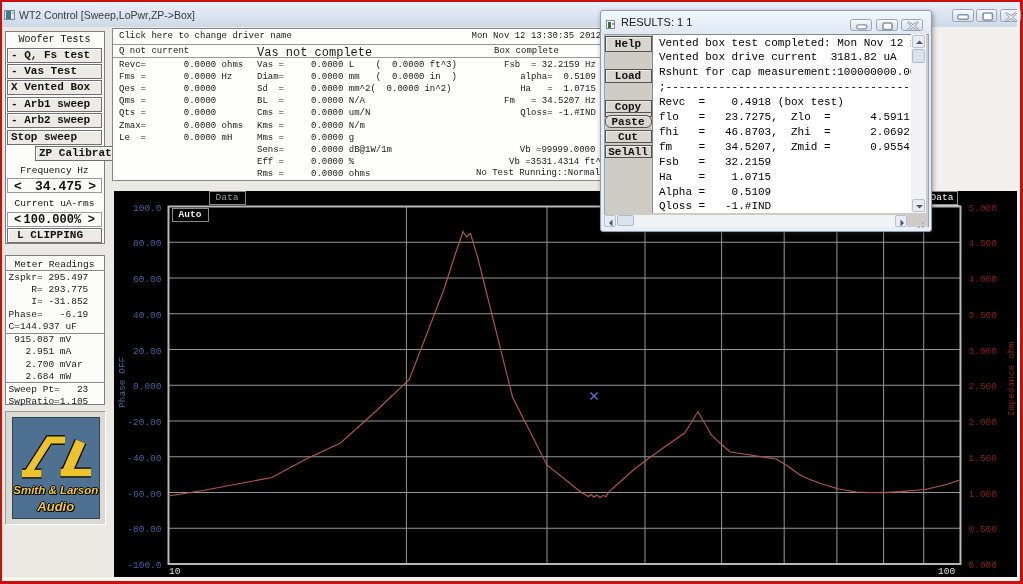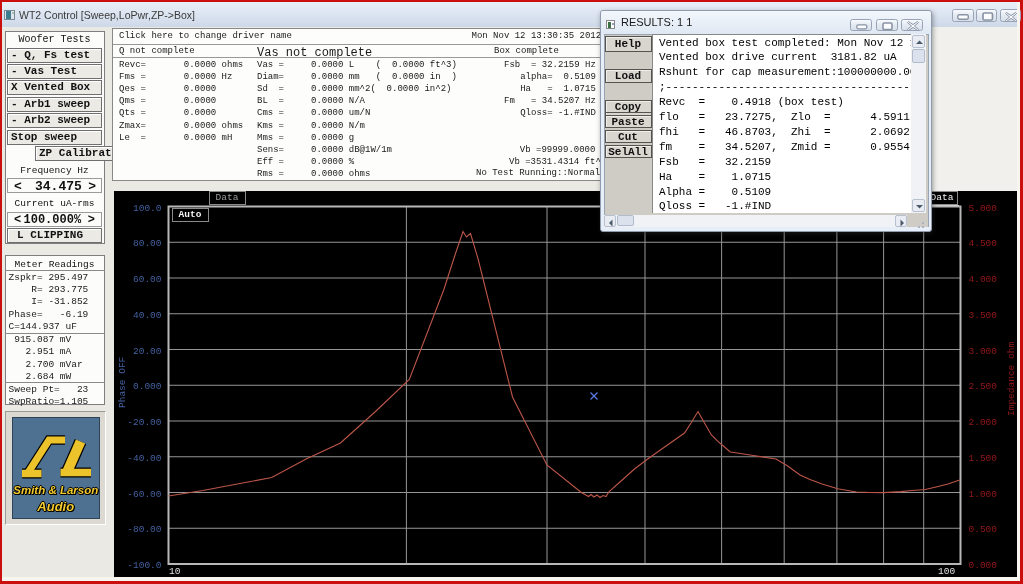--- a/index.html
+++ b/index.html
@@ -108,21 +108,21 @@
   <div class="abs" style="left:0;top:81px;width:100%;text-align:center;font-family:'Liberation Sans',sans-serif;
       font-weight:bold;font-style:italic;font-size:13px;color:#f2ca2e;white-space:nowrap;
       text-shadow:-1px 0 #000,1px 0 #000,0 -1px #000,0 1px #000,1px 1px #000;">Audio</div>
 </div>
 
 <div class="abs" style="left:601px;top:27px;width:417px;height:163.5px;background:#f1f0ec;"></div>
 <div class="abs" style="left:112px;top:28px;width:489px;height:153px;background:#fdfdfc;border:1px solid #888;"></div>
 <div class="mono" style="position:absolute;left:119px;top:31px;font-size:9px;">Click here to change driver name</div>
 <div class="mono" style="position:absolute;left:471.5px;top:31px;font-size:9px;">Mon Nov 12 13:30:35 2012</div>
 <div class="sep" style="left:113px;top:43.5px;width:487px;background:#999;"></div>
-<div class="mono" style="position:absolute;left:119px;top:45.5px;font-size:9px;">Q not complete</div>
+<div class="mono" style="position:absolute;left:119px;top:45.5px;font-size:9px;">Q not current</div>
 <div class="mono" style="position:absolute;left:257px;top:45.5px;font-size:12px;">Vas not complete</div>
 <div class="mono" style="position:absolute;left:494px;top:45.5px;font-size:9px;">Box complete</div>
 <div class="sep" style="left:113px;top:56.5px;width:487px;background:#999;"></div>
 <div class="mono" style="position:absolute;left:119px;top:58.5px;font-size:9px;line-height:12.2px;">Revc=       0.0000 ohms
 Fms =       0.0000 Hz
 Qes =       0.0000
 Qms =       0.0000
 Qts =       0.0000
 Zmax=       0.0000 ohms
 Le  =       0.0000 mH</div>
@@ -243,21 +243,21 @@
     <path d="M1.5 0.5 L6 3.6 L10.5 0.5 L11.5 1.6 L7.4 5 L11.5 8.4 L10.5 9.5 L6 6.4 L1.5 9.5 L0.5 8.4 L4.6 5 L0.5 1.6 Z" fill="#fbfcfe" stroke="#8a93a5" stroke-width="1"></path>
   </svg>
 </div>
 
 <div class="abs" style="left:603.5px;top:33.5px;width:325px;height:193.5px;background:#cfccc6;border:1px solid #98a4b4;border-bottom:none;"></div>
 
 <div class="rbtn" style="top:35.5px;height:16px;line-height:14.5px;">Help</div>
 <div class="rbtn" style="top:69px;">Load</div>
 <div class="rbtn" style="top:87px;margin-top:16px;">Save</div>
 <div class="rbtn" style="top:99.5px;">Copy</div>
-<div class="rbtn" style="top:114.5px;">Paste</div>
+<div class="rbtn" style="top:114.5px;border-radius:6px;">Paste</div>
 <div class="rbtn" style="top:129.5px;">Cut</div>
 <div class="rbtn" style="top:144.5px;">SelAll</div>
 
 <div class="abs" style="left:652px;top:34px;width:259px;height:179px;background:#fff;border-left:1px solid #888;border-top:1px solid #888;overflow:hidden;">
   <div class="mono" style="position:absolute;left:6px;top:0.5px;font-size:11px;line-height:14.9px;color:#000;">Vented box test completed: Mon Nov 12 1
 Vented box drive current  3181.82 uA
 Rshunt for cap measurement:100000000.00
 ;---------------------------------------------
 Revc  =    0.4918 (box test)
 flo   =   23.7275,  Zlo  =      4.5911

